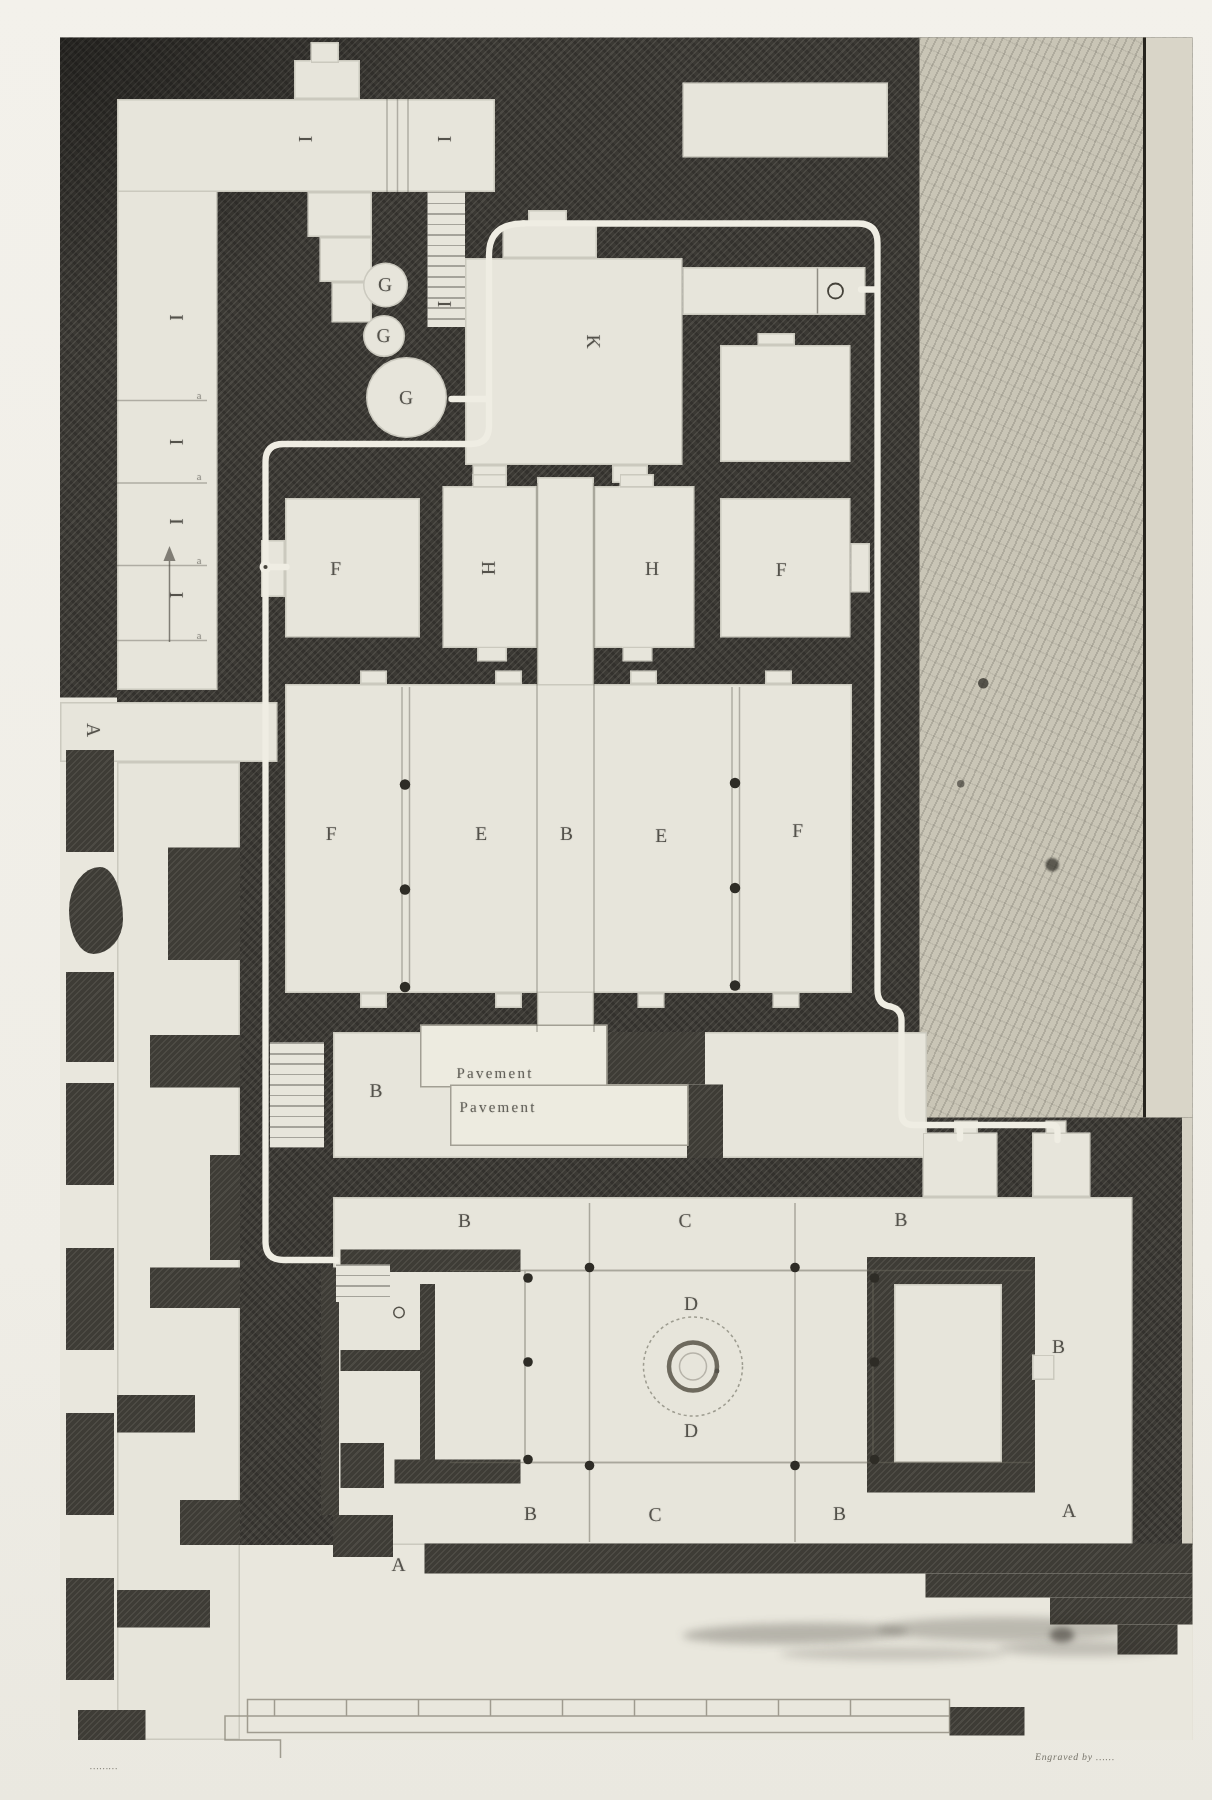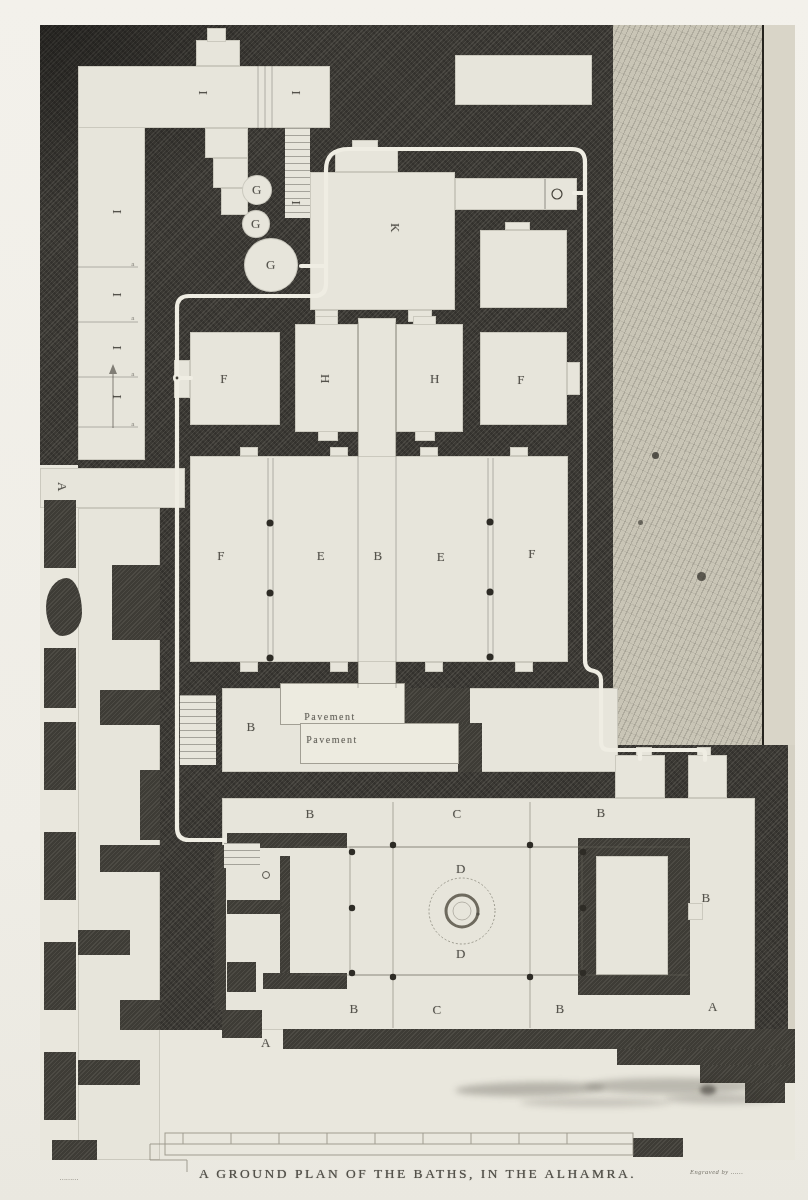--- a/index.html
+++ b/index.html
@@ -283,17 +283,16 @@
       <span class="plan-label" style="left: 461px; top: 954px;">D</span>
       <span class="plan-label" style="left: 706px; top: 898px;">B</span>
       <span class="plan-label" style="left: 354px; top: 1009px;">B</span>
       <span class="plan-label" style="left: 437px; top: 1010px;">C</span>
       <span class="plan-label" style="left: 560px; top: 1009px;">B</span>
       <span class="plan-label" style="left: 62px; top: 487px; transform: translate(-50%, -50%) rotate(90deg);">A</span>
       <span class="plan-label" style="left: 266px; top: 1043px;">A</span>
       <span class="plan-label" style="left: 713px; top: 1007px;">A</span>
     </div>
 
-  <div class="caption">A GROUND PLAN OF THE BATHS, IN THE ALHAMRA.</div>
   <div class="credit" style="left:60px;top:1174px;">………</div>
   <div class="credit" style="left:690px;top:1168px;">Engraved by ……</div>
 
 </div>
 
 </body></html>

